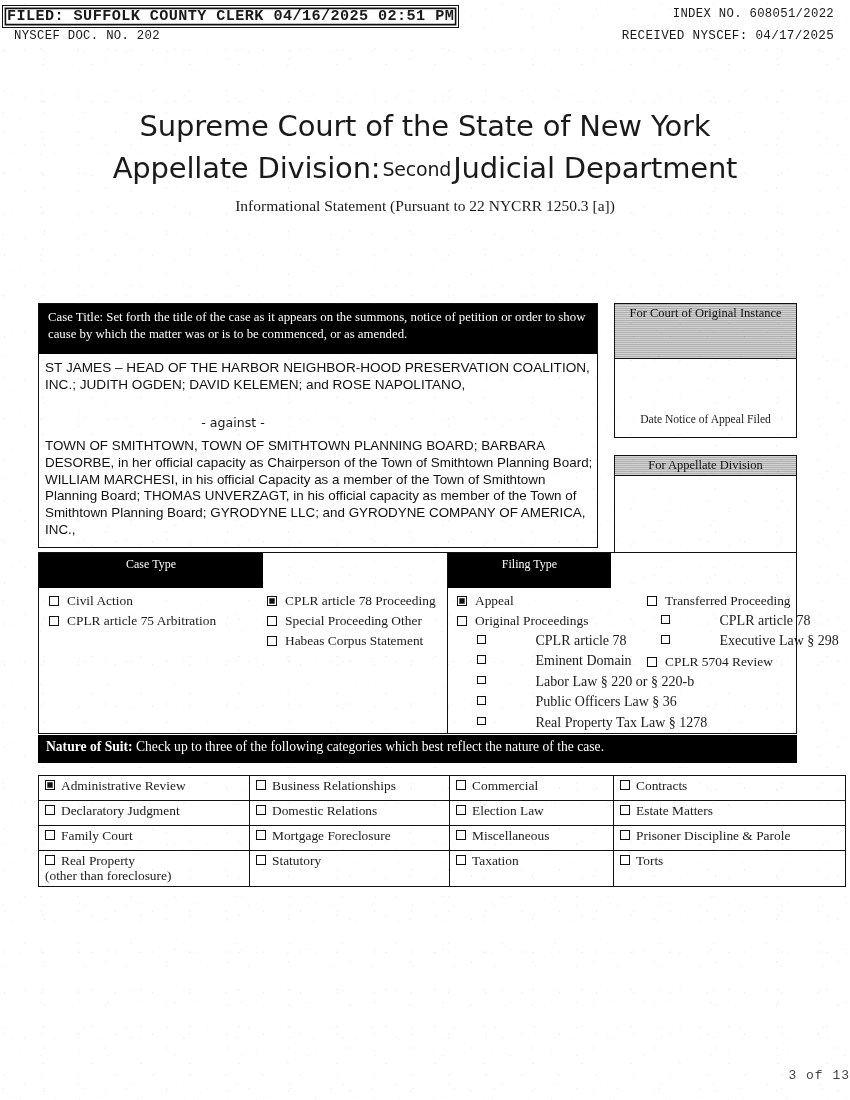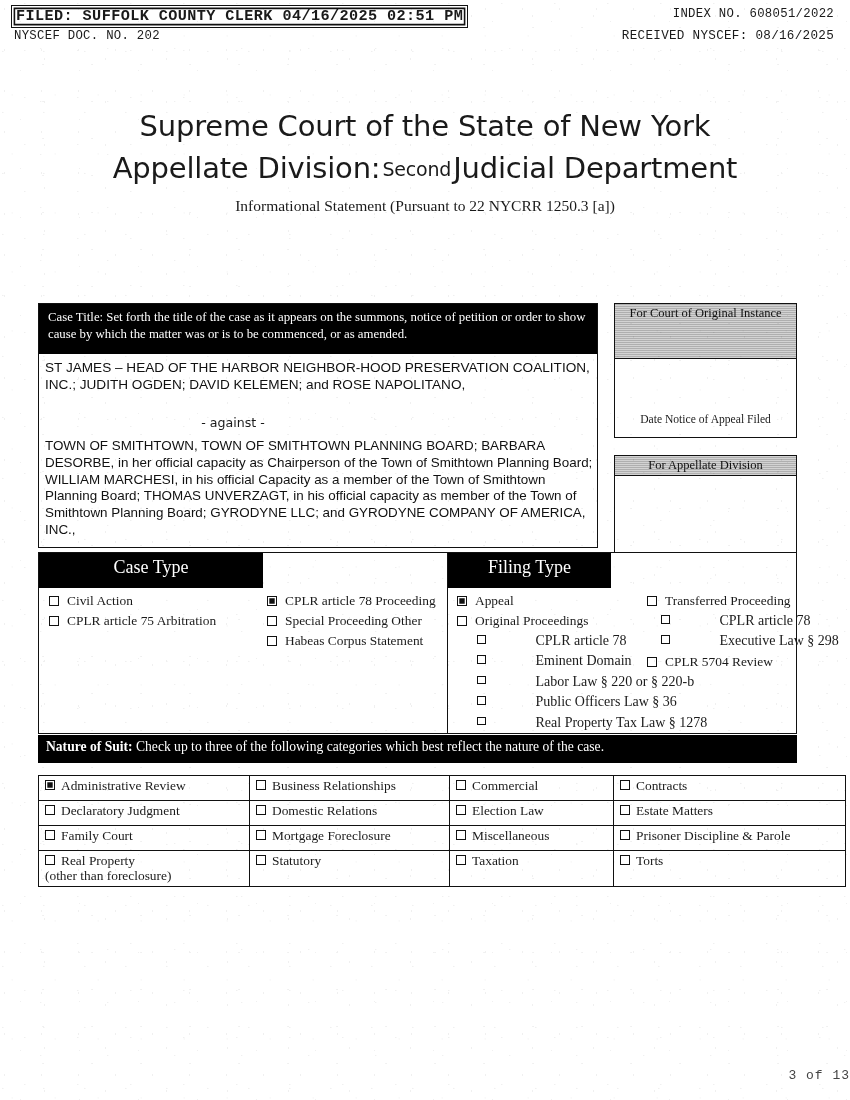--- a/index.html
+++ b/index.html
@@ -37,21 +37,21 @@
 
   
   .nyscef-header {
     position: absolute;
     top: 0; left: 0; right: 0;
     height: 52px;
     font-family: "Liberation Mono", "DejaVu Sans Mono", monospace;
   }
   .filed-stamp {
     position: absolute;
-    left: 11px; top: 5px;
+    left: 2px; top: 5px;
     border: 1.6px solid #111;
     padding: 1px 4px 2px 4px;
     font-size: 15.2px;
     font-weight: bold;
     letter-spacing: 0.4px;
     white-space: nowrap;
     box-shadow: inset 0 0 0 1.6px #fff, inset 0 0 0 3.2px #111;
   }
   .doc-no {
     position: absolute;
@@ -195,21 +195,21 @@
     position: absolute;
     left: 408px; top: 0; bottom: 0;
     width: 1.3px;
     background: #111;
   }
   .hdr-bar {
     position: absolute;
     background: #000;
     color: #fff;
     text-align: center;
-    font-size: 18px;
+    font-size: 12px;
     padding-top: 4px;
     box-sizing: border-box;
   }
   .hdr-bar.case-type   { left: 0;   top: 0; width: 224px; height: 35px; }
   .hdr-bar.filing-type { left: 409px; top: 0; width: 163px; height: 35px; }
 
   .cb-col { position: absolute; }
   .cb-row {
     display: flex;
     align-items: flex-start;
@@ -283,21 +283,21 @@
     color: #444;
   }
 </style>
 </head>
 <body>
 
 <div class="nyscef-header">
   <div class="filed-stamp">FILED: SUFFOLK COUNTY CLERK 04/16/2025 02:51 PM</div>
   <div class="doc-no">NYSCEF DOC. NO. 202</div>
   <div class="index-no">INDEX NO. 608051/2022</div>
-  <div class="received">RECEIVED NYSCEF: 08/16/2025</div>
+  <div class="received">RECEIVED NYSCEF: 04/17/2025</div>
 </div>
 
 <div class="doc-title-block">
   <div class="court-line-1">Supreme Court of the State of New York</div>
   <div class="court-line-2"><span>Appellate Division:</span><span class="dept-fill">Second</span><span>Judicial Department</span></div>
   <div class="informational">Informational Statement (Pursuant to 22 NYCRR 1250.3 [a])</div>
 </div>
 
 <div class="form-area">
 

